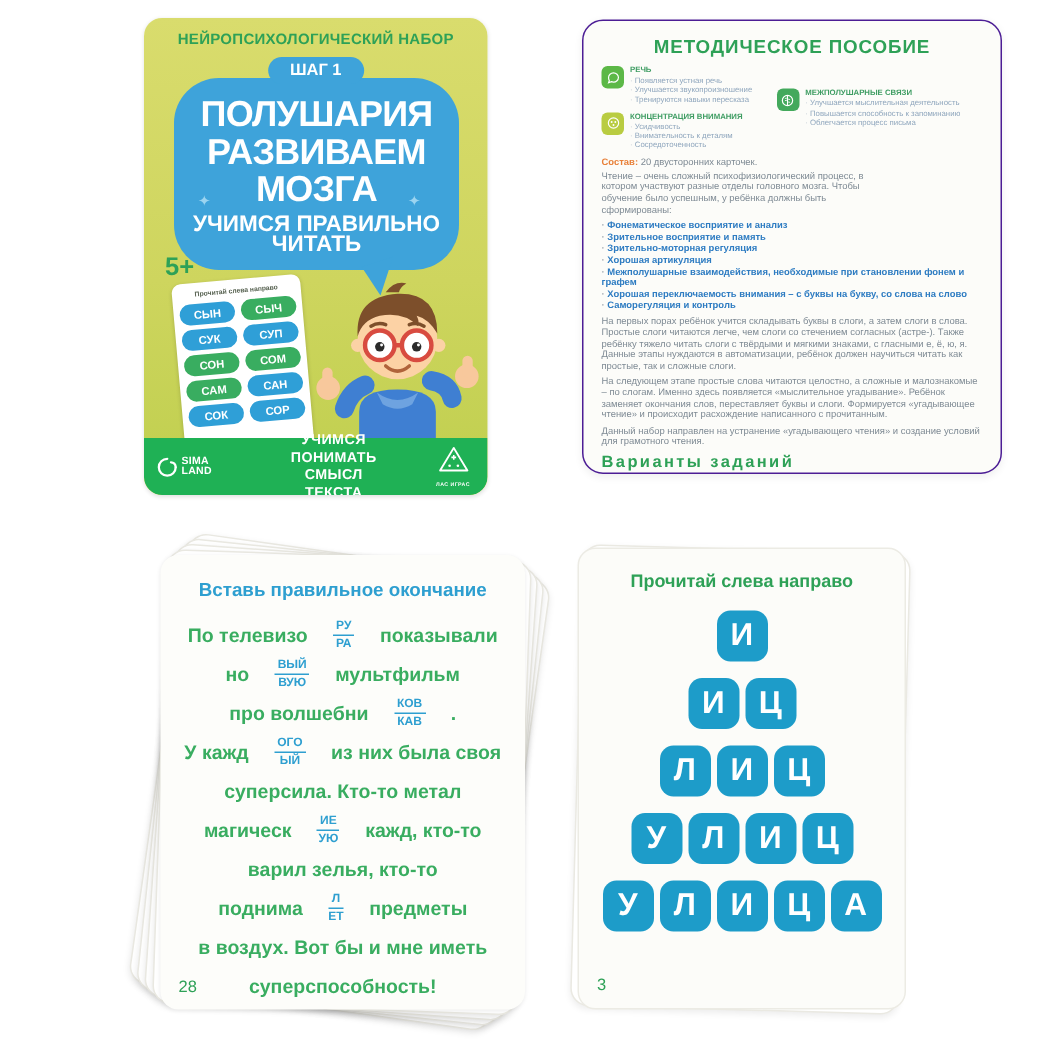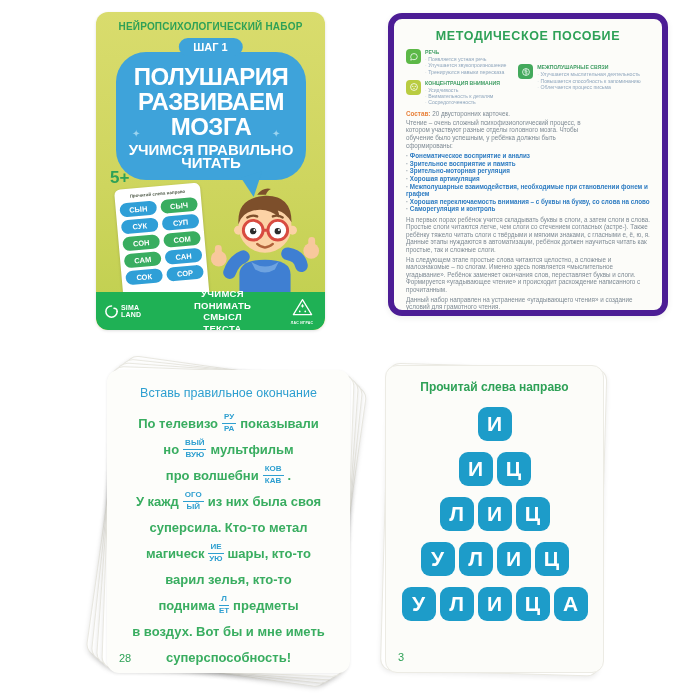--- a/index.html
+++ b/index.html
@@ -47,21 +47,21 @@
   .cover-footer{position:absolute;left:0;bottom:0;width:100%;height:38px;
     background:var(--footer-green);border-radius:0 0 12px 12px;z-index:4;
     display:flex;align-items:center;box-sizing:border-box;padding:0 8px;color:#fff;gap:31px;}
   .sima{display:flex;align-items:center;gap:2px;width:54px;}
   .sima-text{font-size:7px;line-height:7px;font-weight:bold;letter-spacing:.2px;}
   .footer-center{flex:1;text-align:center;font-weight:bold;font-size:9.5px;line-height:11.5px;letter-spacing:.3px;}
   .lasigras{width:30px;text-align:center;}
   .lasigras-text{font-size:3.5px;font-weight:bold;letter-spacing:.3px;}
   
   .manual{position:absolute;left:388px;top:13px;width:280px;height:303px;
-    background:#fcfcf9;border:6px solid #4c1d95;border-radius:14px;
+    background:#fcfcf9;border:1px solid #4c1d95;border-radius:14px;
     box-shadow:0 2px 6px rgba(0,0,0,.07);box-sizing:border-box;
     padding:8px 12px 6px;overflow:hidden;}
   .manual-title{text-align:center;color:var(--green-accent);font-weight:bold;
     font-size:12.5px;letter-spacing:.6px;margin:2px 0 6px;}
   .features{display:flex;margin-bottom:4px;}
   .f-col-left{width:46%;display:flex;flex-direction:column;gap:5px;}
   .f-col-right{width:54%;display:flex;align-items:center;}
   .feature{display:flex;gap:4px;align-items:flex-start;}
   .f-icon{flex:0 0 15px;width:15px;height:15px;border-radius:4px;display:flex;
     align-items:center;justify-content:center;}
@@ -79,23 +79,23 @@
     letter-spacing:1.6px;margin:4px 0 17px;}
   
   .deck{position:absolute;left:107px;top:370px;width:243px;height:303px;}
   .deck-back{position:absolute;inset:0;background:#fff;border:1px solid #e9e8e1;
     border-radius:12px;box-shadow:0 2px 5px rgba(0,0,0,.10);transform-origin:50% 45%;}
   .b1{transform:rotate(2deg);} .b2{transform:rotate(4deg);}
   .b3{transform:rotate(6deg);} .b4{transform:rotate(8deg);}
   .endings{position:absolute;inset:0;background:#fdfdfa;border:1px solid #ececе4;
     border-radius:12px;box-shadow:0 1px 3px rgba(0,0,0,.08);
     box-sizing:border-box;padding:16px 8px 10px;}
-  .endings-title{text-align:center;color:#2e9fd0;font-weight:normal;font-size:12.5px;}
+  .endings-title{text-align:center;color:#2e9fd0;font-weight:bold;font-size:12.5px;}
   .ex-lines{margin-top:10px;}
-  .ex-line{height:26px;display:flex;justify-content:center;align-items:center;gap:4px;
+  .ex-line{height:26px;display:flex;justify-content:center;align-items:center;gap:17px;
     color:var(--pill-green);font-weight:bold;font-size:13px;white-space:nowrap;}
   .fr{display:inline-flex;flex-direction:column;align-items:center;
     color:#2e9fd0;font-size:8px;line-height:8.5px;font-weight:bold;}
   .fr-top{border-bottom:1.2px solid #2e9fd0;padding:0 2px 1px;}
   .fr-bottom{padding-top:1px;}
   .card-number{position:absolute;left:12px;bottom:9px;color:var(--green-accent);
     font-weight:normal;font-size:11px;}
   
   .pyr-wrap{position:absolute;left:385px;top:365px;width:219px;height:308px;}
   .pyr-back{position:absolute;inset:0;background:#fff;border:1px solid #eae9e2;
@@ -316,21 +316,21 @@
         </div>
         <div class="ex-line">
           <span>суперсила. Кто-то метал</span>
         </div>
         <div class="ex-line">
           <span>магическ</span>
           <span class="fr">
             <span class="fr-top">ИЕ</span>
             <span class="fr-bottom">УЮ</span>
           </span>
-          <span>шары, кто-то</span>
+          <span>кажд, кто-то</span>
         </div>
         <div class="ex-line">
           <span>варил зелья, кто-то</span>
         </div>
         <div class="ex-line">
           <span>поднима</span>
           <span class="fr">
             <span class="fr-top">Л</span>
             <span class="fr-bottom">ЕТ</span>
           </span>

